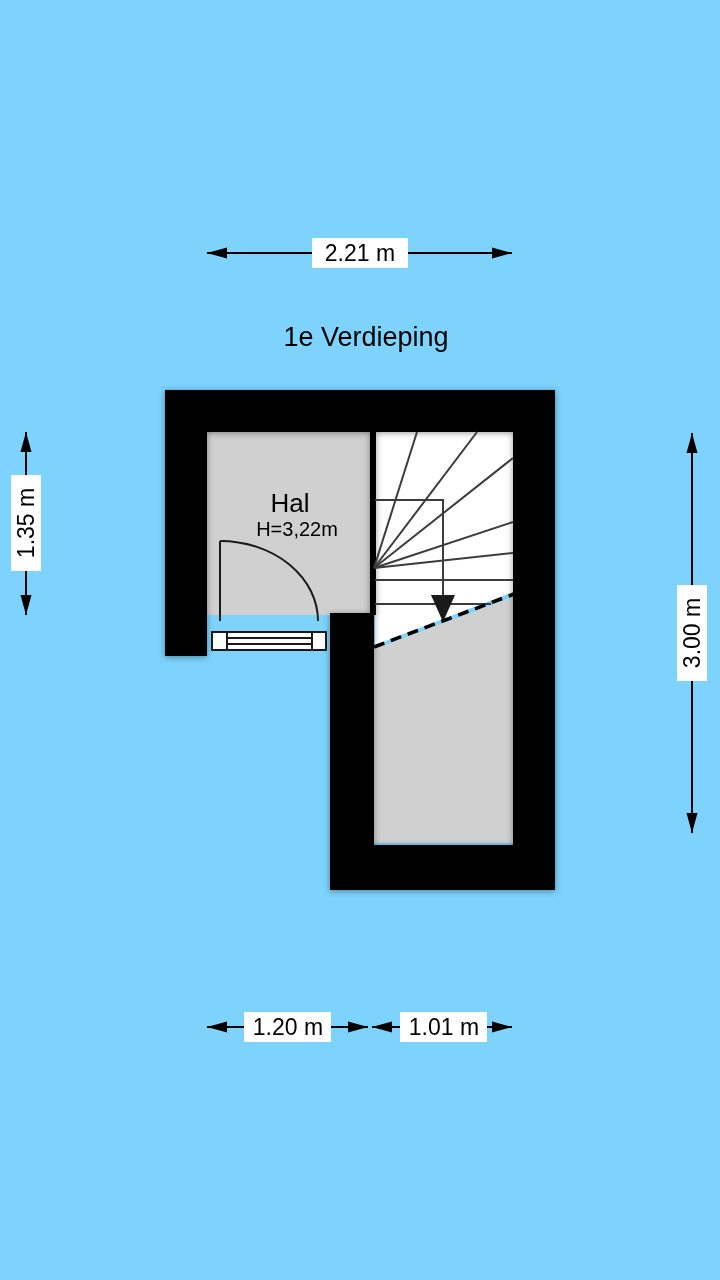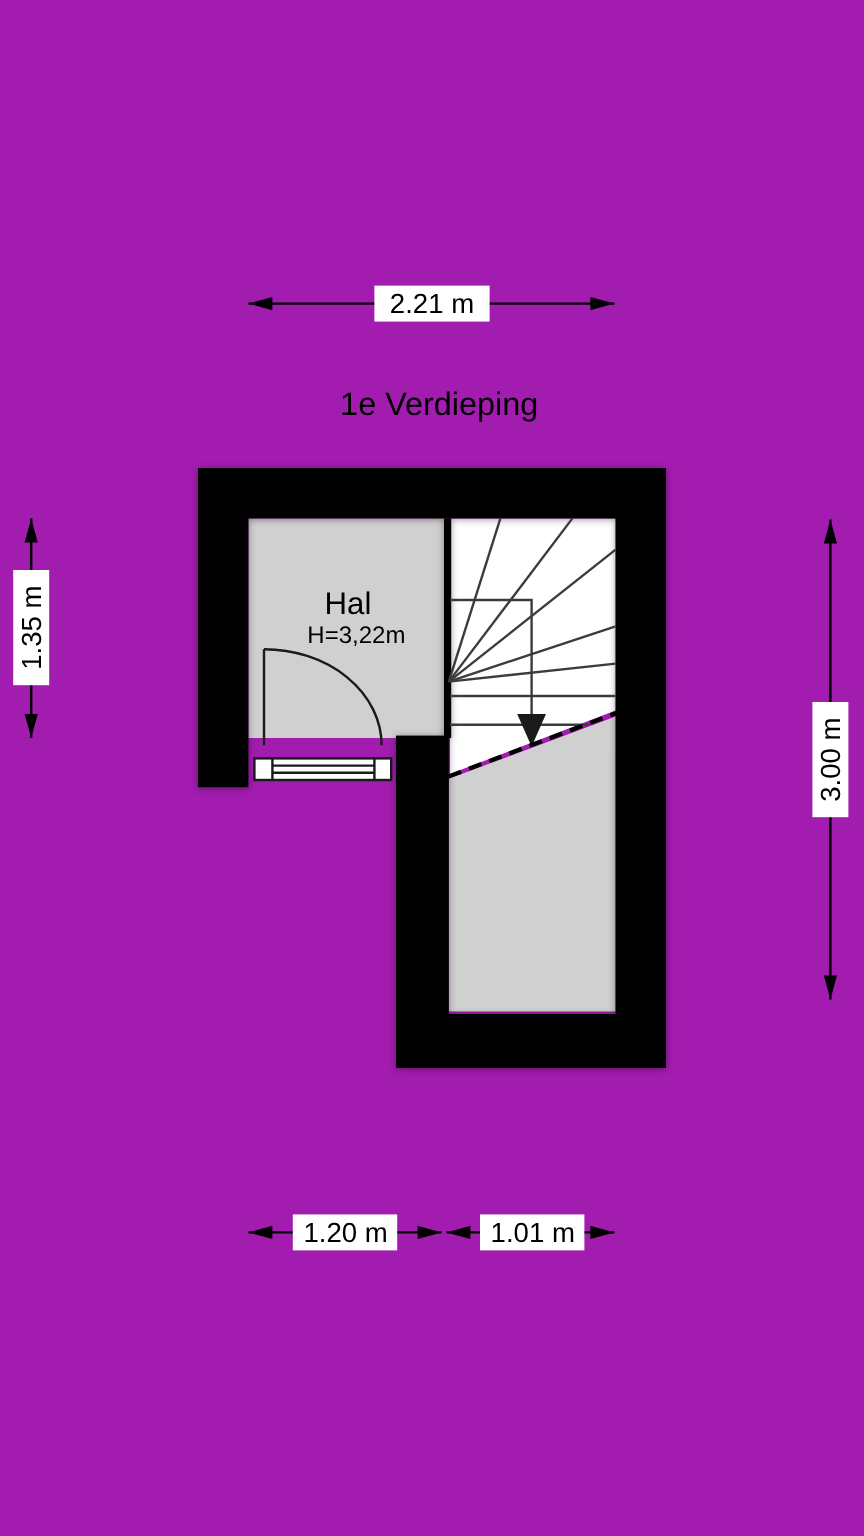--- a/index.html
+++ b/index.html
@@ -4,21 +4,21 @@
 <style>
   html, body {
     margin: 0;
     padding: 0;
     background: #ffffff;
   }
   .page {
     position: relative;
     width: 720px;
     height: 1280px;
-    background: #a21caf;
+    background: #7dd3fc;
     overflow: hidden;
     font-family: "Liberation Sans", sans-serif;
   }
   svg { display: block; }
   .walls { filter: drop-shadow(0 1px 3px rgba(0,0,0,0.40)); }
   text {
     font-family: "Liberation Sans", sans-serif;
     fill: #000000;
   }
   .dim-label { font-size: 23px; }

